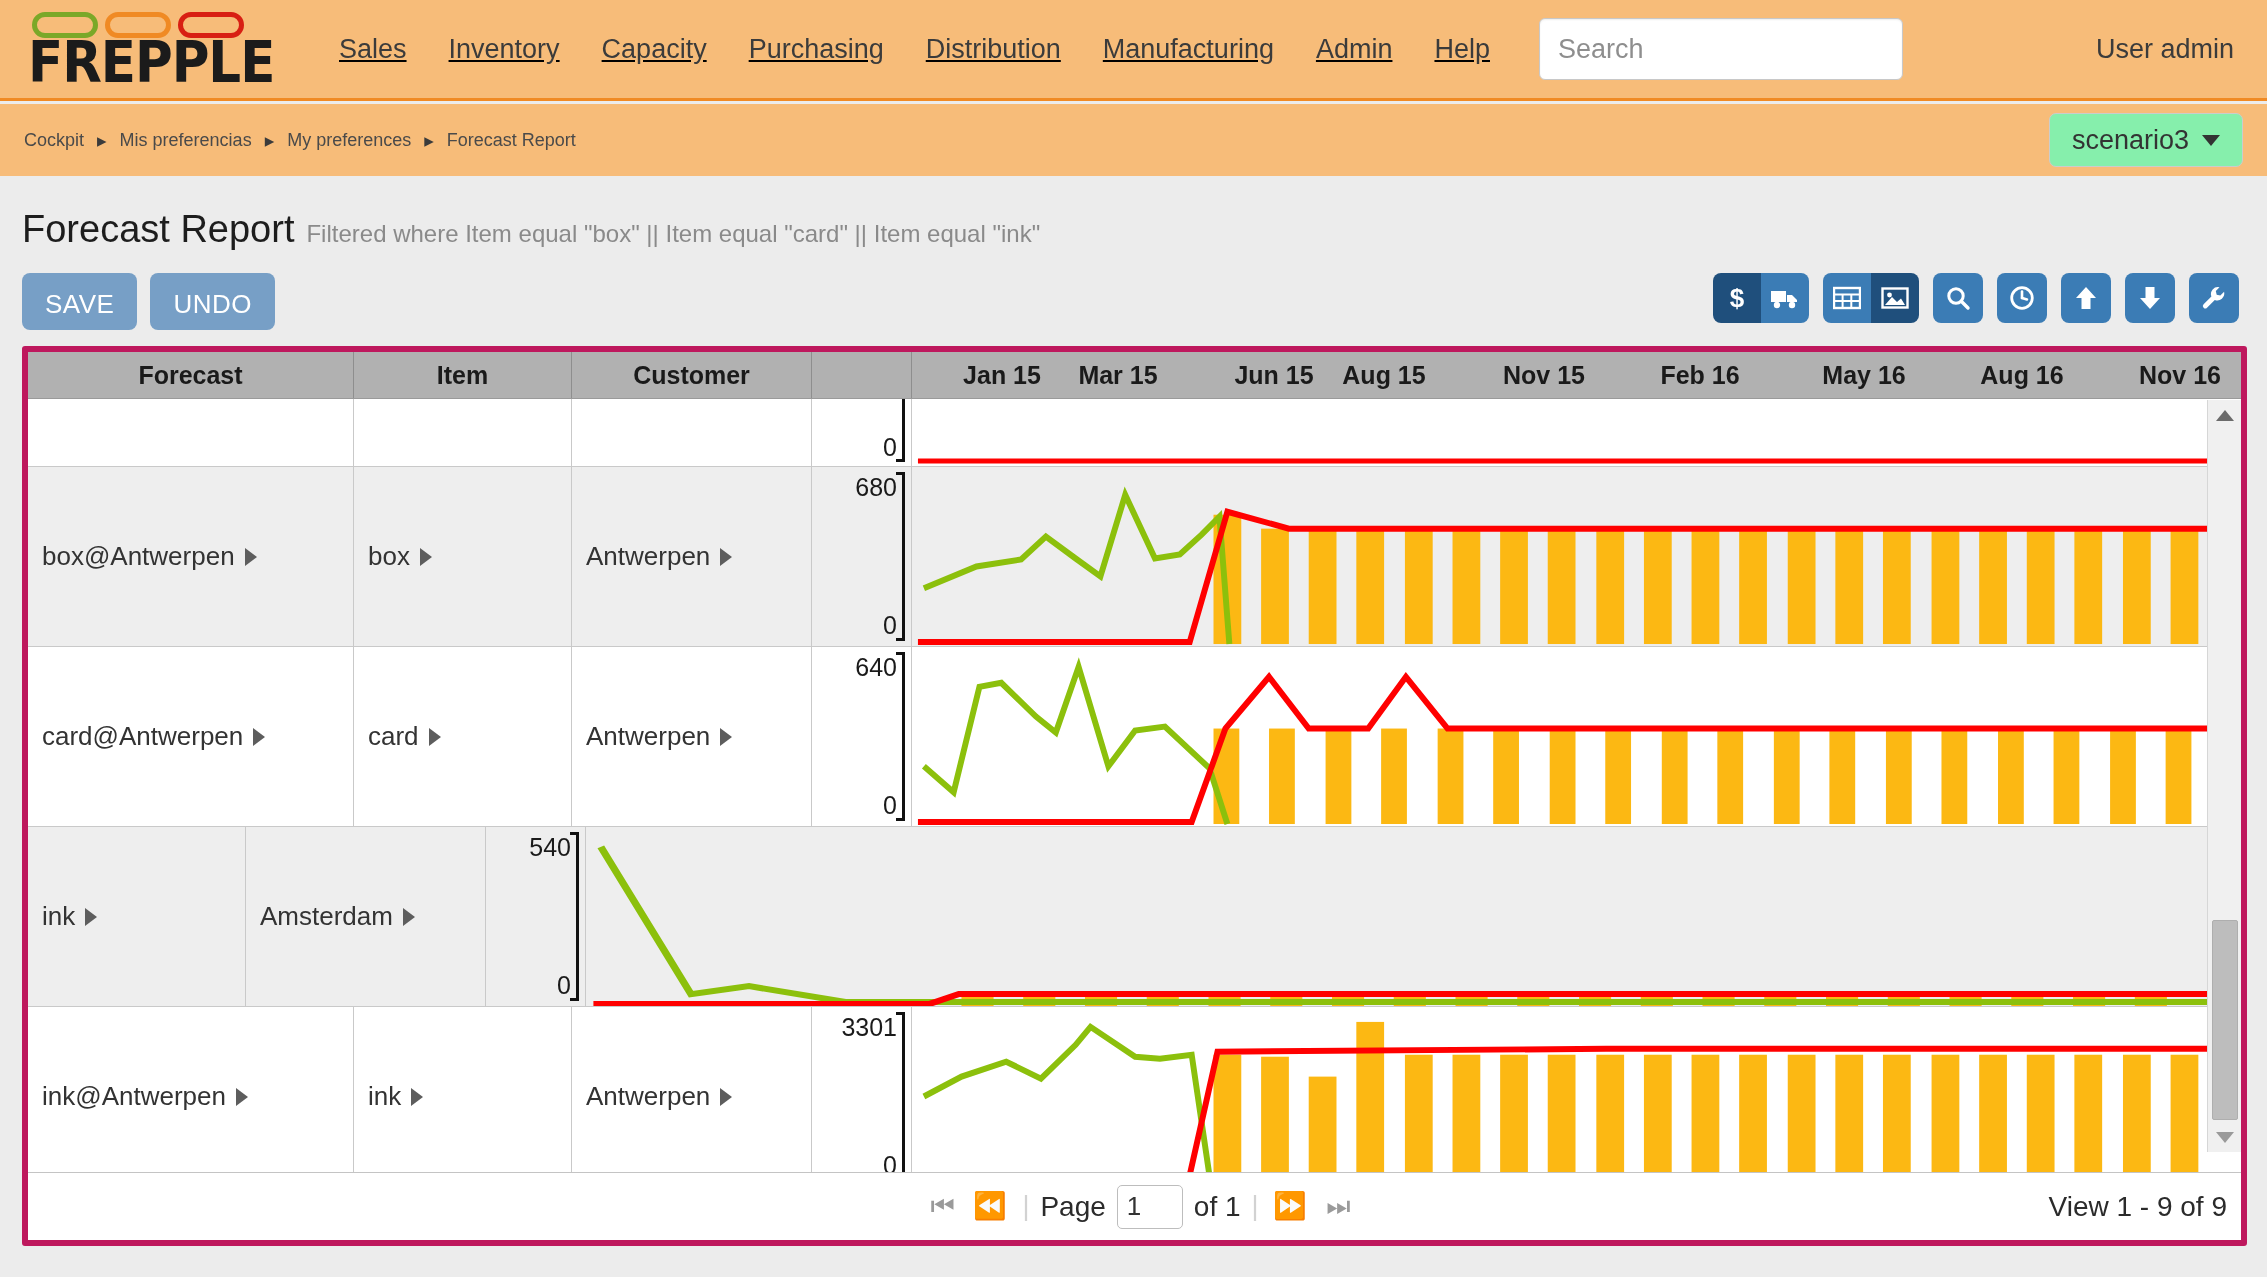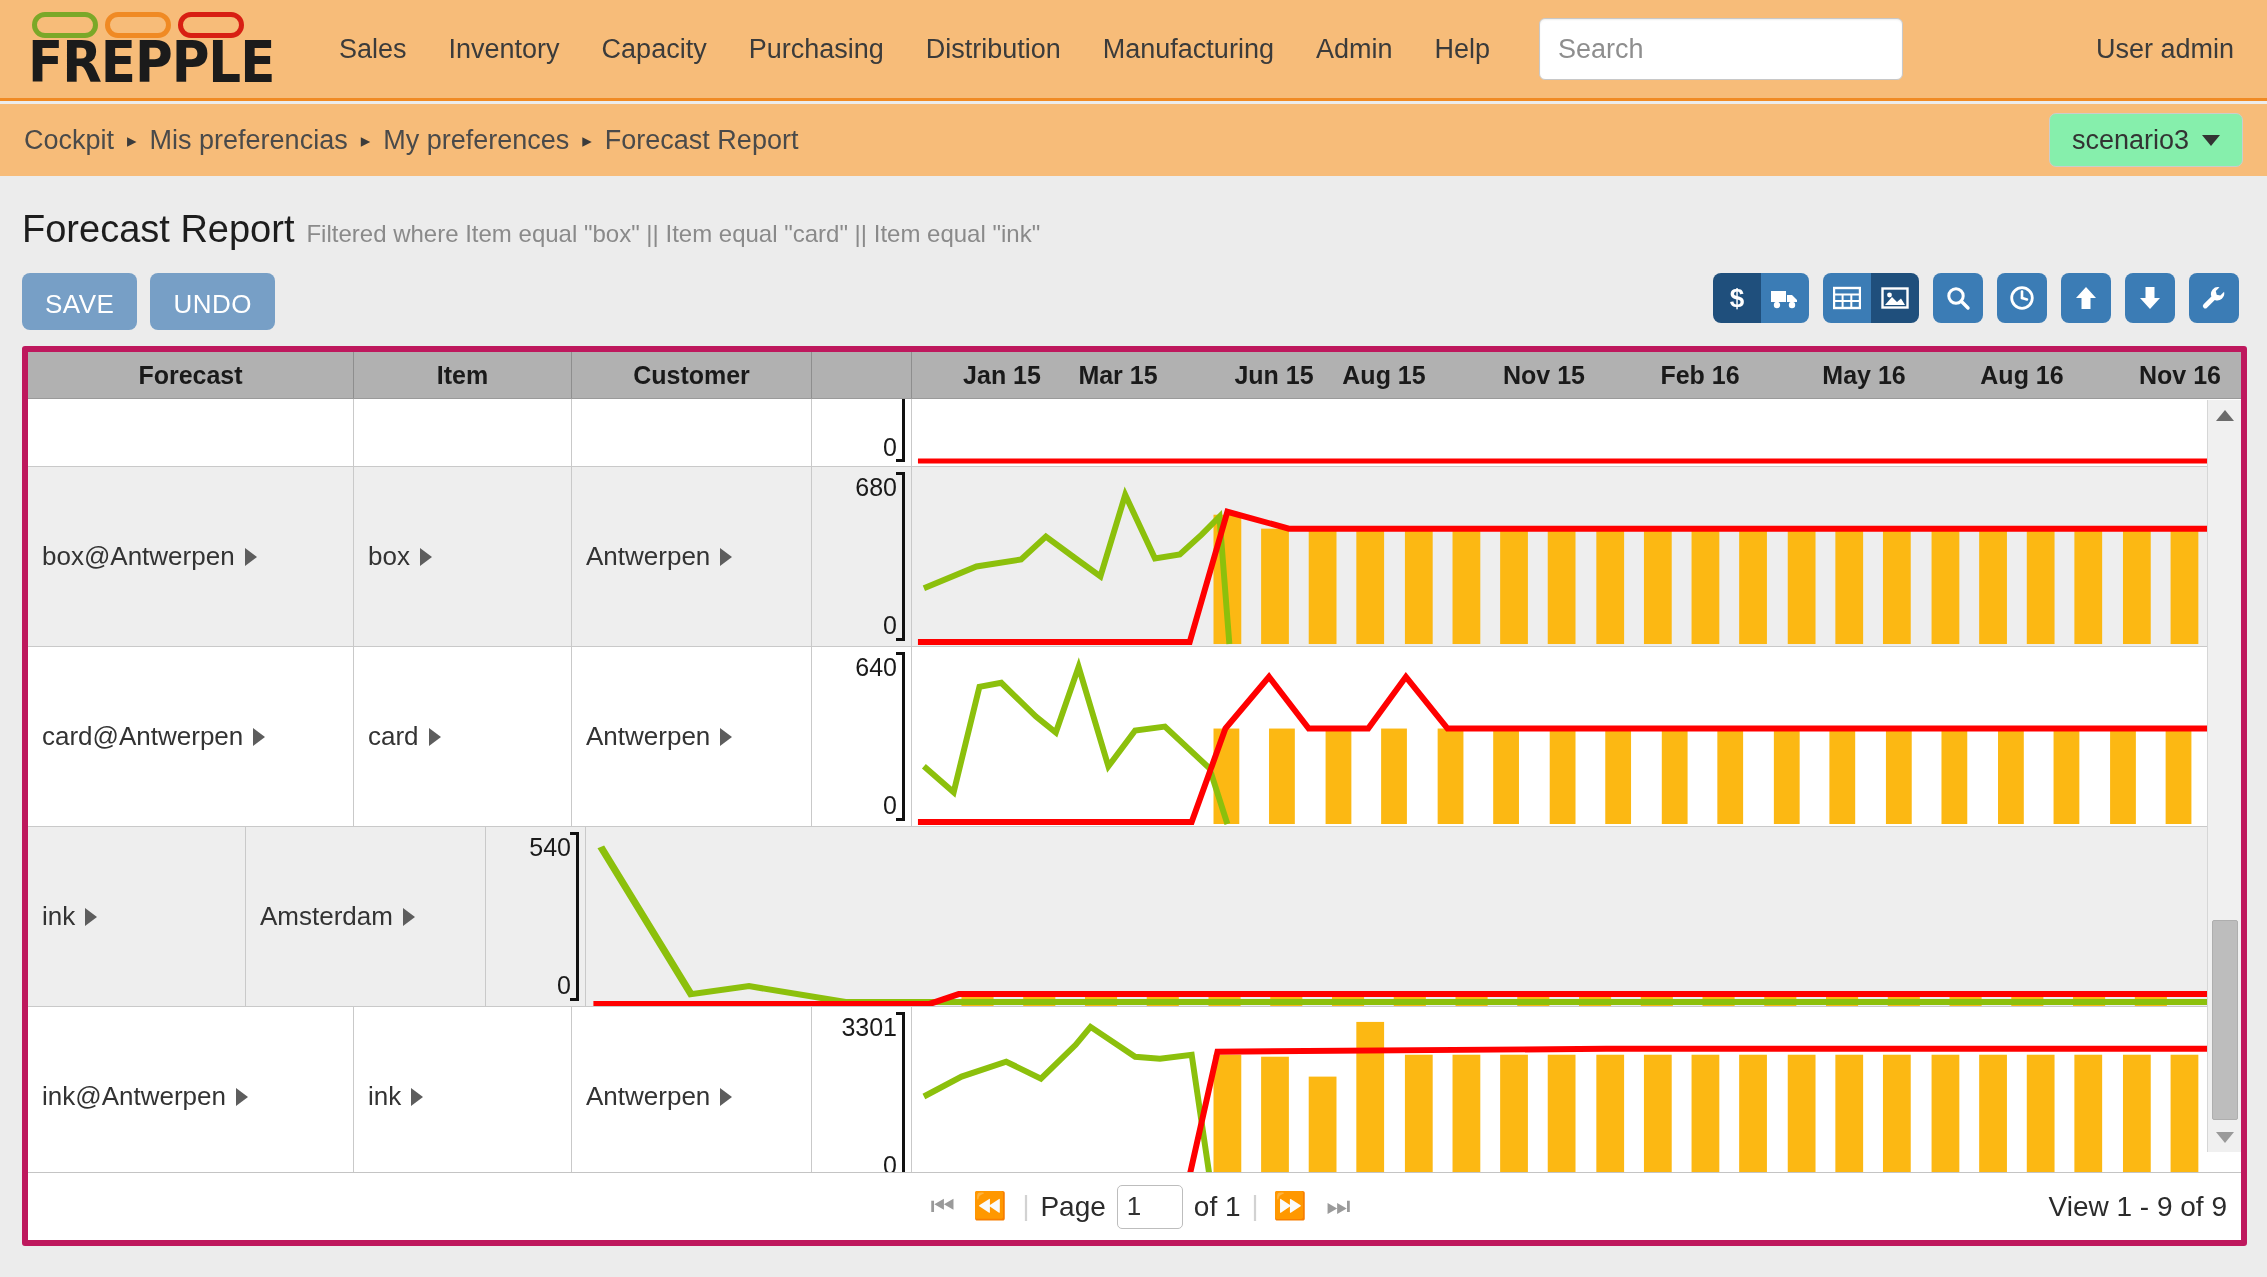--- a/index.html
+++ b/index.html
@@ -27,21 +27,21 @@
   .logo-pill { width: 66px; height: 26px; border-radius: 13px; border: 5px solid; background: transparent; }
   .pill-green { border-color: #7ba828; }
   .pill-orange { border-color: #f08a24; }
   .pill-red { border-color: #d81f13; }
   #logo-text {
     font-family: "DejaVu Sans", sans-serif;
     font-size: 50px; font-weight: 700; letter-spacing: -1px;
     color: #1b1b1b; line-height: 0.9; transform: scaleX(1.03) scaleY(1.15);
     transform-origin: left center;
   }
-  #mainmenu { display: flex; margin-left: 40px; }
+  #mainmenu { display: flex; margin-left: 40px; text-decoration: underline; }
   .menu-item {
     font-size: 27px; color: #3b3b3b; padding: 8px 21px; cursor: pointer;
     white-space: nowrap;
   }
   #search-box {
     margin-left: 28px; width: 364px; height: 62px;
     background: #fff; border: 1px solid #c8c8c8; border-radius: 6px;
     font-size: 27px; color: #333; padding: 0 18px;
     font-family: "Liberation Sans", sans-serif;
     box-shadow: inset 0 1px 2px rgba(0,0,0,.07);
@@ -52,21 +52,21 @@
     font-size: 27px; color: #3b3b3b; cursor: pointer; white-space: nowrap;
   }
 
   
   #crumbbar {
     position: absolute; left: 0; top: 104px; width: 2267px; height: 72px;
     background: #f7bc79;
     display: flex; align-items: center;
   }
   #breadcrumb { display: flex; align-items: center; margin-left: 24px; }
-  .crumb { font-size: 27px; color: #4a4a4a; cursor: pointer; white-space: nowrap; }
+  .crumb { font-size: 18px; color: #4a4a4a; cursor: pointer; white-space: nowrap; }
   .crumb-sep {
     margin: 0 13px; color: #3b3b3b; font-size: 19px; line-height: 1;
   }
   #scenario-btn {
     position: absolute; right: 24px; top: 50%; transform: translateY(-50%);
     background: #86efac; border: 1px solid #ccc; border-radius: 7px;
     height: 54px; padding: 0 22px;
     display: flex; align-items: center; gap: 13px;
     font-size: 27px; color: #333; cursor: pointer;
   }

